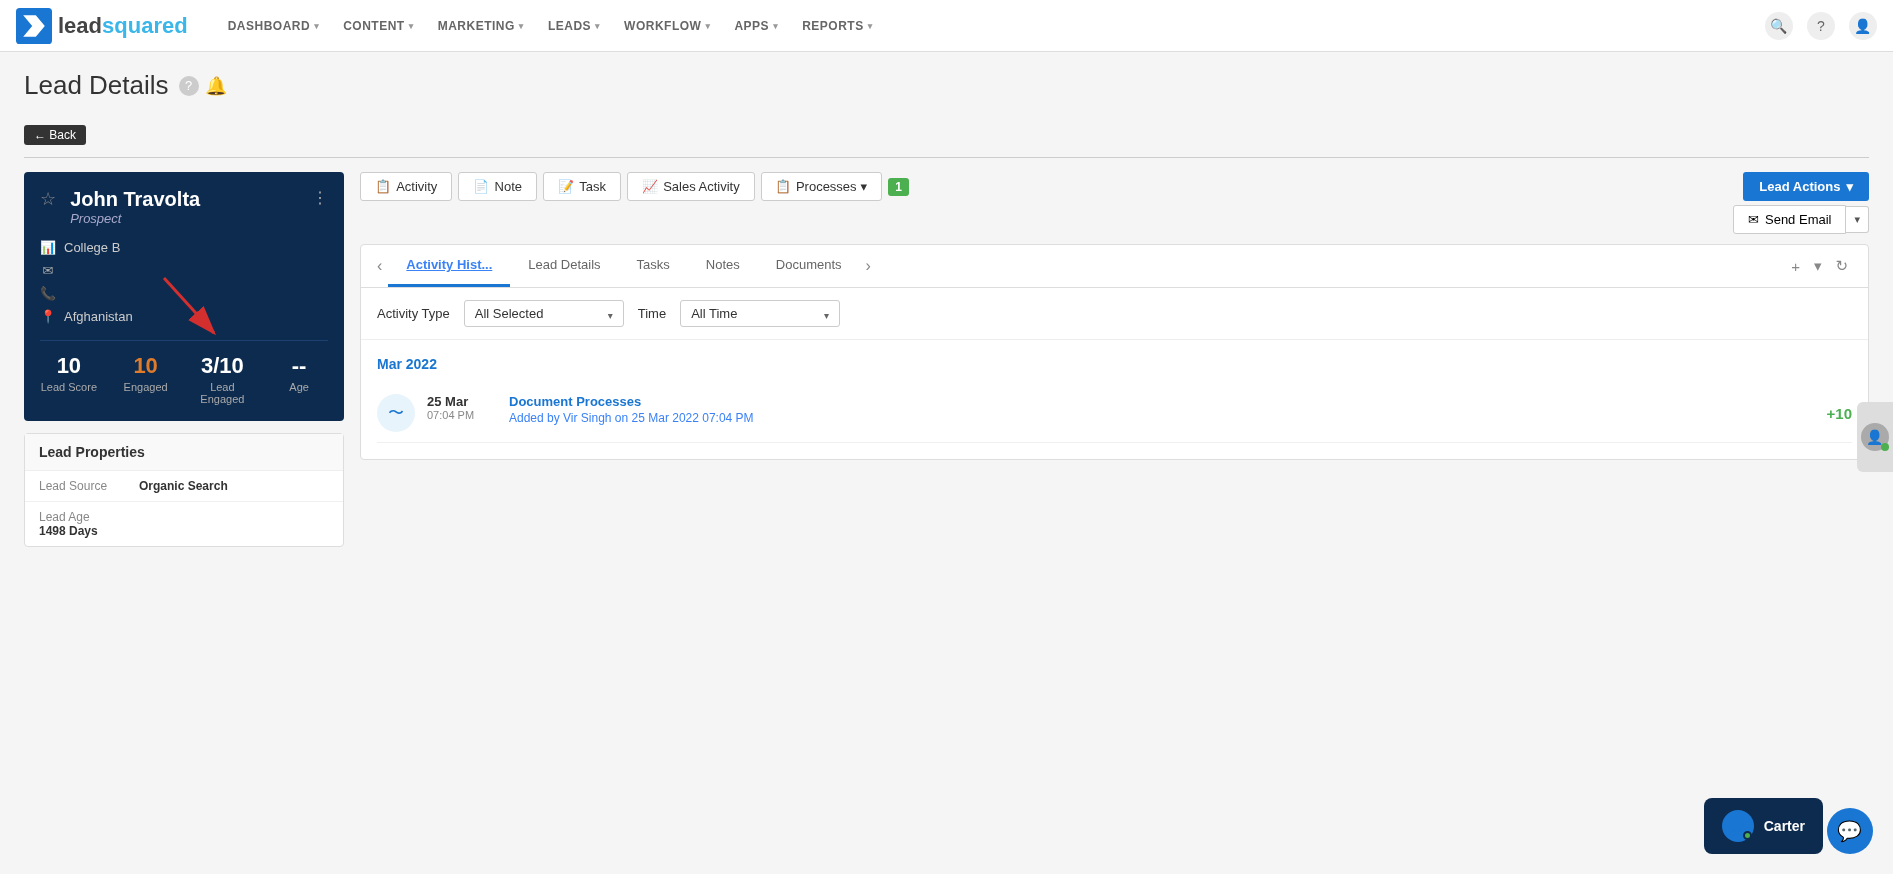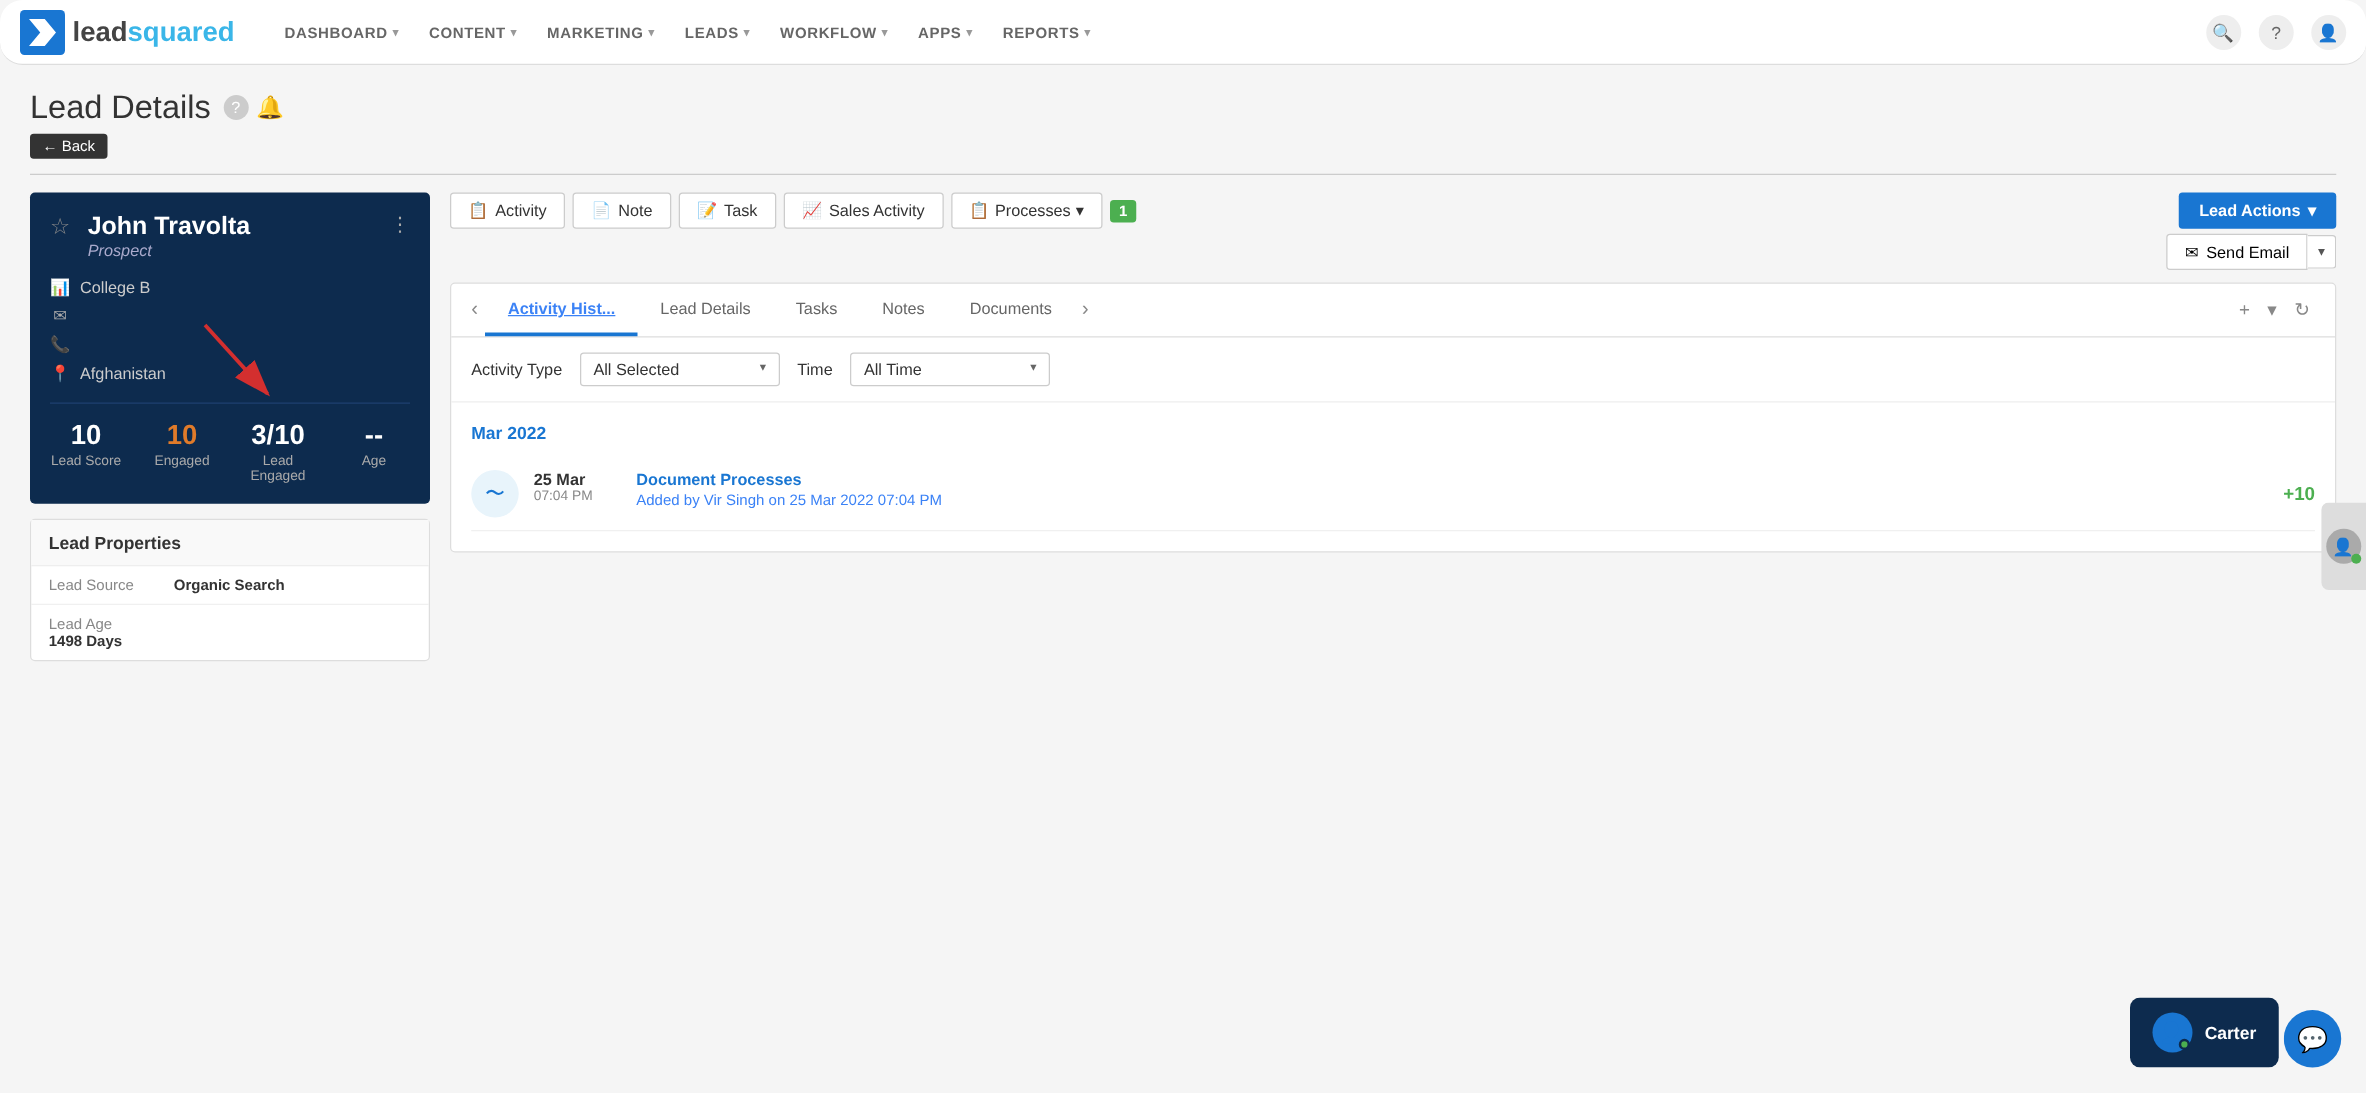--- a/index.html
+++ b/index.html
@@ -6,21 +6,20 @@
     body { font-family: Arial, sans-serif; font-size: 13px; background: #f5f5f5; color: #333; }
 
     
     .navbar {
       background: #fff;
       border-bottom: 1px solid #ddd;
       display: flex;
       align-items: center;
       height: 52px;
       padding: 15px 16px;
-      border-radius: 18px;
     }
     .navbar-logo {
       display: flex;
       align-items: center;
       margin-right: 30px;
     }
     .logo-icon {
       width: 36px;
       height: 36px;
       margin-right: 6px;
@@ -83,20 +82,21 @@
       display: inline-flex;
       align-items: center;
       gap: 4px;
       background: #333;
       color: #fff;
       padding: 3px 10px;
       border-radius: 3px;
       font-size: 12px;
       cursor: pointer;
       margin-bottom: 12px;
+      margin-top: 18px;
     }
     .hr-line { border: none; border-top: 1px solid #ccc; margin-bottom: 14px; }
 
     
     .main-layout { display: flex; gap: 16px; }
 
     
     .left-panel {
       width: 320px;
       flex-shrink: 0;
@@ -280,21 +280,21 @@
     .filter-row {
       display: flex;
       align-items: center;
       padding: 12px 16px;
       gap: 14px;
       border-bottom: 1px solid #eee;
     }
     .filter-label { font-size: 13px; color: #333; }
     .filter-select {
       display: flex;
-      align-items: flex-start;
+      align-items: flex-end;
       border: 1px solid #ccc;
       border-radius: 3px;
       padding: 5px 10px;
       background: #fff;
       cursor: pointer;
       min-width: 160px;
       justify-content: space-between;
       font-size: 13px;
     }
     .filter-select .chevron { color: #666; font-size: 10px; margin-left: 8px; }

